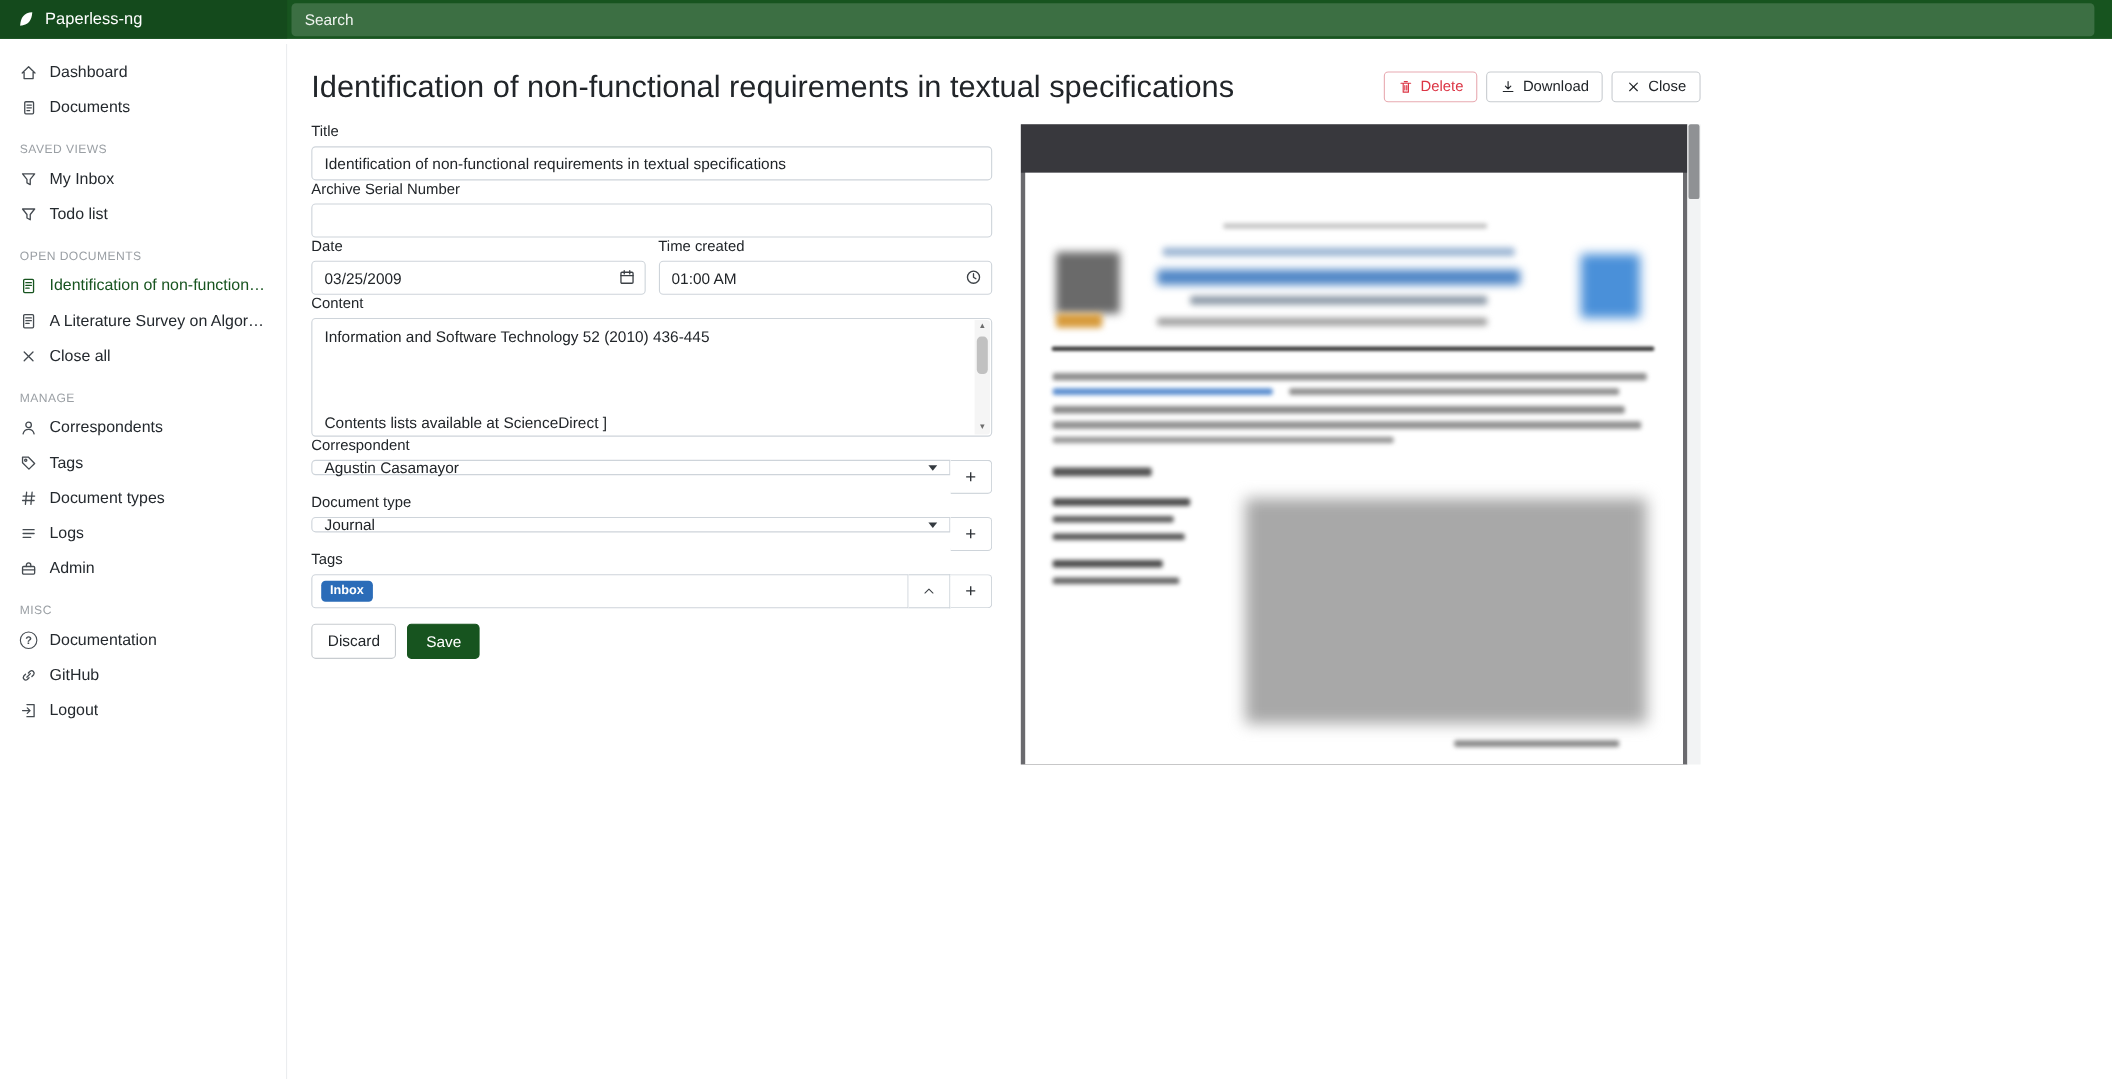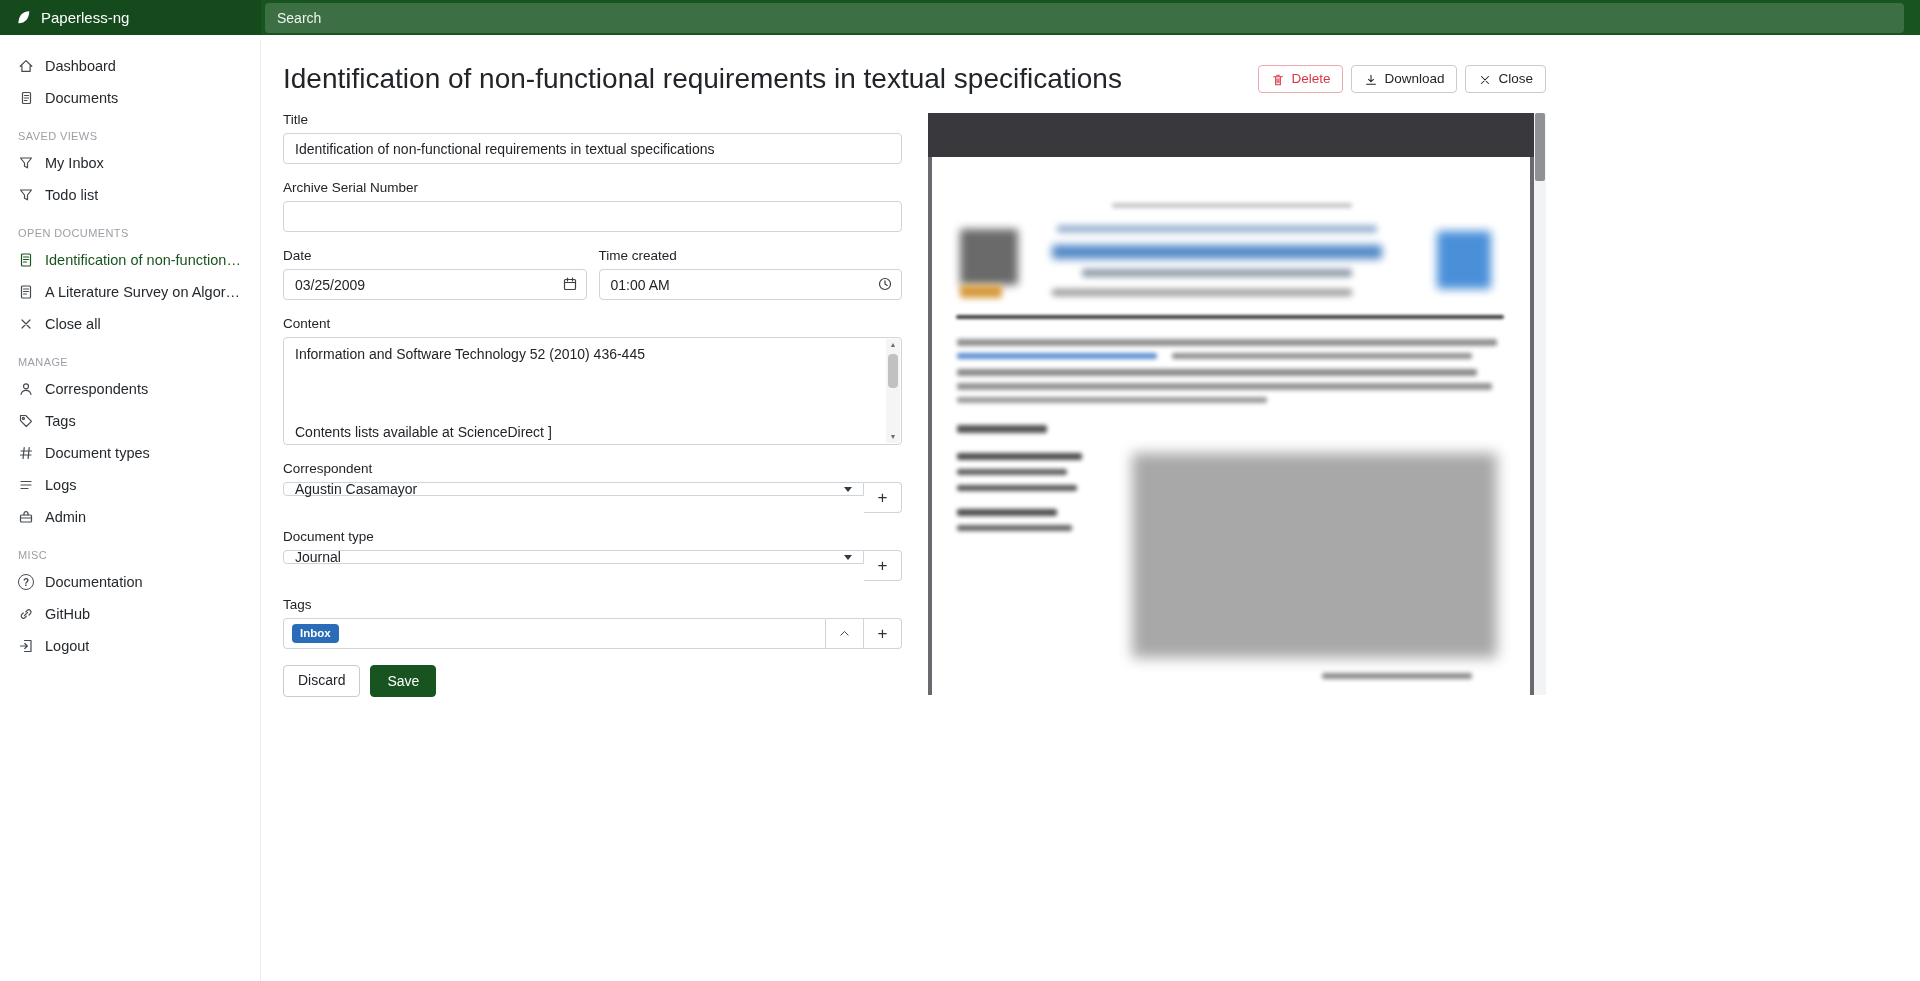--- a/index.html
+++ b/index.html
@@ -31,27 +31,27 @@
   
   .ic { display:inline-block; flex:none; }
   .ic path, .ic rect, .ic circle { fill:none; stroke:currentColor; stroke-width:1.2; stroke-linecap:round; stroke-linejoin:round; }
   .ic.fill path { fill:currentColor; stroke:none; }
   
   .main { position:absolute; top:40px; left:261px; right:0; bottom:0; background:#fff; overflow:hidden; }
   .content { position:relative; width:1285px; height:100%; }
   .head-row { display:flex; align-items:center; justify-content:space-between; padding:23px 0 0 22px; }
   h1 { margin:0; font-size:28px; font-weight:400; color:#212529; }
   .actions { display:flex; gap:8px; }
-  .btn { display:inline-flex; align-items:flex-end; gap:6px; background:#fff; border:1px solid #c8ccd0; border-radius:4px; padding:5px 12px; font-size:13.5px; color:#212529; font-family:inherit; cursor:pointer; line-height:1.25; }
+  .btn { display:inline-flex; align-items:center; gap:6px; background:#fff; border:1px solid #c8ccd0; border-radius:4px; padding:5px 12px; font-size:13.5px; color:#212529; font-family:inherit; cursor:pointer; line-height:1.25; }
   .btn .ic { width:14px; height:14px; }
   .btn-delete { border-color:#e8aab1; color:#dc3545; }
   .btn-delete .ic { color:#dc3545; }
   
   .form-col { position:absolute; left:22px; top:72px; width:619px; }
-  .field { margin-bottom:16px; }
+  .field { }
   .flabel { font-size:13.5px; color:#212529; margin-bottom:6px; }
   .tinput { width:100%; height:31px; border:1px solid #ced4da; border-radius:4px; padding:0 11px; font-size:14px; color:#212529; font-family:inherit; outline:none; background:#fff; }
   .row2 { display:flex; gap:12px; }
   .row2 .half { flex:1; }
   .iconput { position:relative; }
   .iconput .tinput { padding-right:32px; }
   .iconput .ic { position:absolute; right:9px; top:7px; width:16px; height:16px; color:#3c4146; }
   
   .ta-wrap { position:relative; border:1px solid #ced4da; border-radius:4px; height:108px; overflow:hidden; background:#fff; }
   .ta-wrap textarea { width:100%; height:106px; border:none; resize:none; outline:none; font-family:inherit; font-size:14px; color:#212529; padding:7px 24px 7px 11px; line-height:19.5px; overflow:hidden; background:transparent; }

